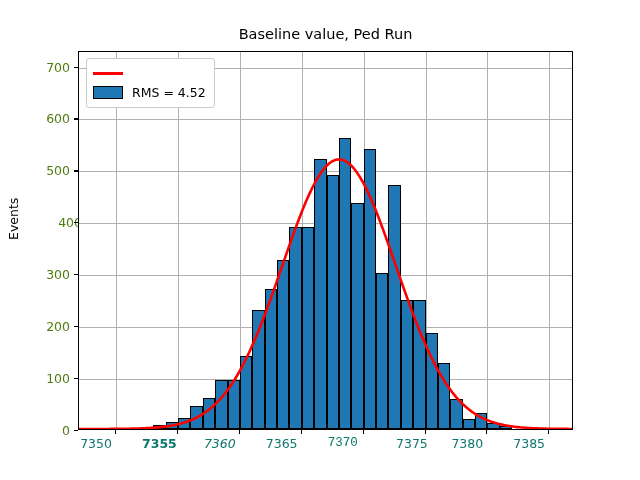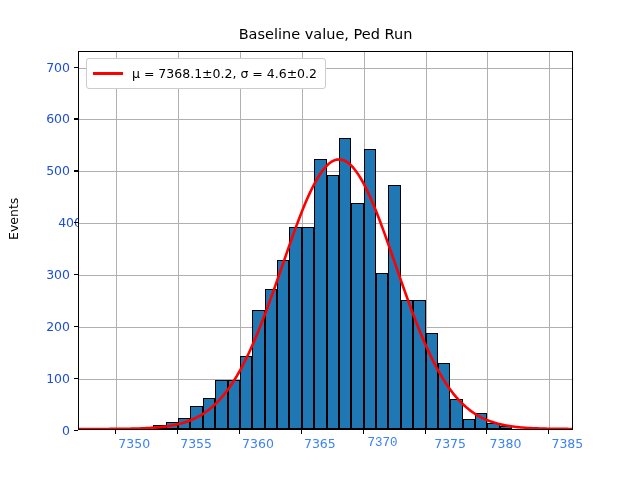--- a/index.html
+++ b/index.html
@@ -68,37 +68,37 @@
     width: 100%;
     height: 100%;
     pointer-events: none;
   }
   .ytick-label {
     position: absolute;
     right: 0;
     width: 42px;
     text-align: right;
     font-size: 12.5px;
-    color: #1d4ed8;
+    color: #4d7c0f;
     transform: translateY(-50%);
   }
   .ytick-mark {
     position: absolute;
     width: 4px;
     height: 1.1px;
     background: #000000;
   }
   .xtick-label {
     position: absolute;
     top: 0;
     width: 70px;
     margin-left: -35px;
-    text-align: right;
-    font-size: 12.5px;
-    color: #3b82f6;
+    text-align: left;
+    font-size: 12.5px;
+    color: #0f766e;
   }
   .xtick-mark {
     position: absolute;
     width: 1.1px;
     height: 4px;
     background: #000000;
   }
   #ylabel {
     position: absolute;
     left: 6px;
@@ -180,22 +180,22 @@
       <div class="ytick-mark" style="top: 378.082px; left: 74px;"></div>
       <div class="ytick-mark" style="top: 326.164px; left: 74px;"></div>
       <div class="ytick-mark" style="top: 274.247px; left: 74px;"></div>
       <div class="ytick-mark" style="top: 222.329px; left: 74px;"></div>
       <div class="ytick-mark" style="top: 170.411px; left: 74px;"></div>
       <div class="ytick-mark" style="top: 118.493px; left: 74px;"></div>
       <div class="ytick-mark" style="top: 66.5753px; left: 74px;"></div>
     </div>
   <div id="xtick-labels">
       <div class="xtick-label" style="left: 115.125px; top: 436px;">7350</div>
-      <div class="xtick-label" style="left: 177px; top: 436px;">7355</div>
-      <div class="xtick-label" style="left: 238.875px; top: 436px;">7360</div>
+      <div class="xtick-label" style="left: 177px; top: 436px; font-weight: bold;">7355</div>
+      <div class="xtick-label" style="left: 238.875px; top: 436px; font-style: italic;">7360</div>
       <div class="xtick-label" style="left: 300.75px; top: 436px;">7365</div>
       <div class="xtick-label" style="left: 362.625px; top: 436px; font-family: Liberation Mono, monospace;">7370</div>
       <div class="xtick-label" style="left: 431px; top: 436px;">7375</div>
       <div class="xtick-label" style="left: 486.375px; top: 436px;">7380</div>
       <div class="xtick-label" style="left: 548.25px; top: 436px;">7385</div>
     </div>
   <div id="xtick-marks">
       <div class="xtick-mark" style="left: 115.125px; top: 430px;"></div>
       <div class="xtick-mark" style="left: 177px; top: 430px;"></div>
       <div class="xtick-mark" style="left: 238.875px; top: 430px;"></div>
@@ -256,17 +256,20 @@
         <div class="bar" style="left: 420.75px; width: 12.375px; height: 3.11507px; background: rgb(31, 119, 180); border-color: rgb(0, 0, 0);"></div>
       </div>
     <svg id="fit-curve" viewBox="0 0 495 379" preserveAspectRatio="none">
       <path id="fit-path" fill="none" stroke="#ff0000" stroke-width="2.6" stroke-linejoin="round" stroke-linecap="round" vector-effect="non-scaling-stroke" d="M0.00,378.99 L1.65,378.99 L3.30,378.99 L4.95,378.99 L6.60,378.99 L8.25,378.99 L9.90,378.98 L11.55,378.98 L13.20,378.98 L14.85,378.98 L16.50,378.97 L18.15,378.97 L19.80,378.97 L21.45,378.96 L23.10,378.96 L24.75,378.95 L26.40,378.94 L28.05,378.94 L29.70,378.93 L31.35,378.92 L33.00,378.91 L34.65,378.90 L36.30,378.89 L37.95,378.88 L39.60,378.86 L41.25,378.84 L42.90,378.83 L44.55,378.80 L46.20,378.78 L47.85,378.76 L49.50,378.73 L51.15,378.70 L52.80,378.66 L54.45,378.63 L56.10,378.59 L57.75,378.54 L59.40,378.49 L61.05,378.44 L62.70,378.38 L64.35,378.31 L66.00,378.24 L67.65,378.16 L69.30,378.07 L70.95,377.98 L72.60,377.87 L74.25,377.76 L75.90,377.64 L77.55,377.50 L79.20,377.36 L80.85,377.20 L82.50,377.03 L84.15,376.84 L85.80,376.64 L87.45,376.42 L89.10,376.18 L90.75,375.92 L92.40,375.65 L94.05,375.35 L95.70,375.02 L97.35,374.68 L99.00,374.30 L100.65,373.90 L102.30,373.47 L103.95,373.00 L105.60,372.51 L107.25,371.98 L108.90,371.41 L110.55,370.80 L112.20,370.15 L113.85,369.46 L115.50,368.72 L117.15,367.93 L118.80,367.09 L120.45,366.20 L122.10,365.26 L123.75,364.26 L125.40,363.20 L127.05,362.07 L128.70,360.88 L130.35,359.63 L132.00,358.30 L133.65,356.91 L135.30,355.43 L136.95,353.89 L138.60,352.26 L140.25,350.55 L141.90,348.76 L143.55,346.88 L145.20,344.91 L146.85,342.85 L148.50,340.70 L150.15,338.46 L151.80,336.12 L153.45,333.68 L155.10,331.15 L156.75,328.52 L158.40,325.79 L160.05,322.95 L161.70,320.02 L163.35,316.98 L165.00,313.84 L166.65,310.60 L168.30,307.26 L169.95,303.82 L171.60,300.28 L173.25,296.65 L174.90,292.92 L176.55,289.09 L178.20,285.17 L179.85,281.17 L181.50,277.08 L183.15,272.91 L184.80,268.66 L186.45,264.33 L188.10,259.94 L189.75,255.48 L191.40,250.97 L193.05,246.40 L194.70,241.78 L196.35,237.12 L198.00,232.42 L199.65,227.70 L201.30,222.95 L202.95,218.20 L204.60,213.43 L206.25,208.67 L207.90,203.92 L209.55,199.19 L211.20,194.48 L212.85,189.81 L214.50,185.18 L216.15,180.61 L217.80,176.10 L219.45,171.67 L221.10,167.31 L222.75,163.04 L224.40,158.88 L226.05,154.82 L227.70,150.87 L229.35,147.06 L231.00,143.37 L232.65,139.83 L234.30,136.44 L235.95,133.21 L237.60,130.15 L239.25,127.26 L240.90,124.55 L242.55,122.02 L244.20,119.69 L245.85,117.56 L247.50,115.63 L249.15,113.91 L250.80,112.40 L252.45,111.11 L254.10,110.04 L255.75,109.19 L257.40,108.56 L259.05,108.17 L260.70,108.00 L262.35,108.05 L264.00,108.34 L265.65,108.85 L267.30,109.59 L268.95,110.55 L270.60,111.73 L272.25,113.13 L273.90,114.74 L275.55,116.57 L277.20,118.60 L278.85,120.83 L280.50,123.26 L282.15,125.88 L283.80,128.68 L285.45,131.66 L287.10,134.81 L288.75,138.12 L290.40,141.59 L292.05,145.20 L293.70,148.95 L295.35,152.83 L297.00,156.83 L298.65,160.95 L300.30,165.16 L301.95,169.48 L303.60,173.87 L305.25,178.35 L306.90,182.89 L308.55,187.49 L310.20,192.14 L311.85,196.83 L313.50,201.55 L315.15,206.29 L316.80,211.05 L318.45,215.81 L320.10,220.58 L321.75,225.33 L323.40,230.06 L325.05,234.77 L326.70,239.45 L328.35,244.09 L330.00,248.69 L331.65,253.23 L333.30,257.72 L334.95,262.15 L336.60,266.51 L338.25,270.79 L339.90,275.00 L341.55,279.14 L343.20,283.18 L344.85,287.14 L346.50,291.02 L348.15,294.79 L349.80,298.48 L351.45,302.07 L353.10,305.56 L354.75,308.95 L356.40,312.24 L358.05,315.42 L359.70,318.51 L361.35,321.50 L363.00,324.38 L364.65,327.16 L366.30,329.85 L367.95,332.43 L369.60,334.91 L371.25,337.30 L372.90,339.59 L374.55,341.79 L376.20,343.89 L377.85,345.90 L379.50,347.83 L381.15,349.66 L382.80,351.41 L384.45,353.08 L386.10,354.67 L387.75,356.18 L389.40,357.61 L391.05,358.97 L392.70,360.26 L394.35,361.49 L396.00,362.64 L397.65,363.73 L399.30,364.77 L400.95,365.74 L402.60,366.65 L404.25,367.52 L405.90,368.33 L407.55,369.09 L409.20,369.81 L410.85,370.48 L412.50,371.11 L414.15,371.70 L415.80,372.25 L417.45,372.76 L419.10,373.24 L420.75,373.69 L422.40,374.10 L424.05,374.49 L425.70,374.85 L427.35,375.19 L429.00,375.50 L430.65,375.79 L432.30,376.05 L433.95,376.30 L435.60,376.53 L437.25,376.74 L438.90,376.94 L440.55,377.11 L442.20,377.28 L443.85,377.43 L445.50,377.57 L447.15,377.70 L448.80,377.82 L450.45,377.93 L452.10,378.03 L453.75,378.12 L455.40,378.20 L457.05,378.28 L458.70,378.34 L460.35,378.41 L462.00,378.46 L463.65,378.52 L465.30,378.56 L466.95,378.61 L468.60,378.65 L470.25,378.68 L471.90,378.71 L473.55,378.74 L475.20,378.77 L476.85,378.79 L478.50,378.82 L480.15,378.83 L481.80,378.85 L483.45,378.87 L485.10,378.88 L486.75,378.89 L488.40,378.91 L490.05,378.92 L491.70,378.93 L493.35,378.93 L495.00,378.94"></path>
     </svg>
   </div>
 
   <div id="legend">
     <div class="legend-row">
       <span class="legend-swatch-line"></span>
-      <span class="legend-text">μ = 7368.1±0.2, σ = 4.6±0.2</span>
+    </div>
+    <div class="legend-row">
+      <span class="legend-swatch-patch"></span>
+      <span class="legend-text">RMS = 4.52</span>
     </div>
   </div>
 
 </div>
 
 </body></html>

